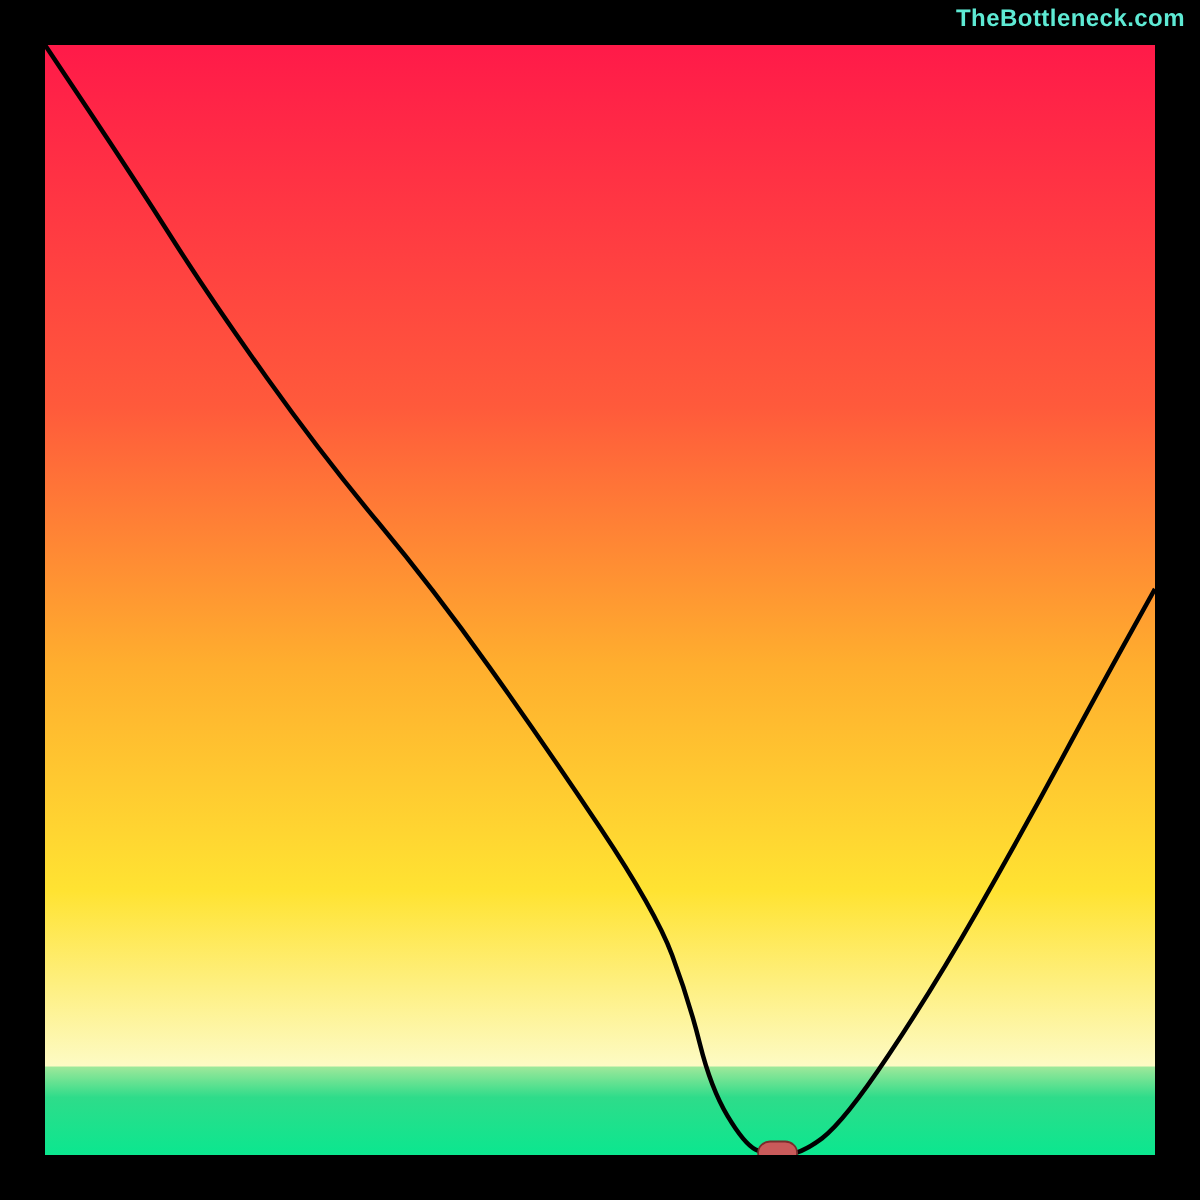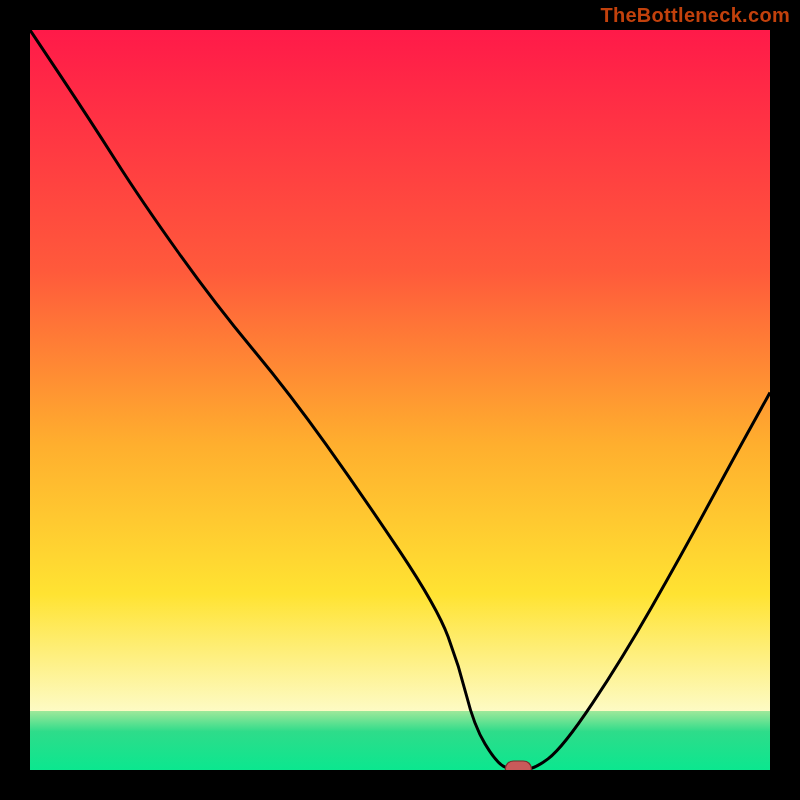--- a/index.html
+++ b/index.html
@@ -13,22 +13,22 @@
   .frame {
     position: relative;
     width: 800px;
     height: 800px;
     background: #000;
   }
   .watermark {
     position: absolute;
     top: 4px;
     right: 10px;
-    color: #c2410c;
-    font-size: 20px;
+    color: #5eead4;
+    font-size: 16px;
     font-weight: 600;
     letter-spacing: 0.3px;
     z-index: 10;
   }
   .plot-area {
     position: absolute;
     left: 30px;
     top: 30px;
     width: 740px;
     height: 740px;

